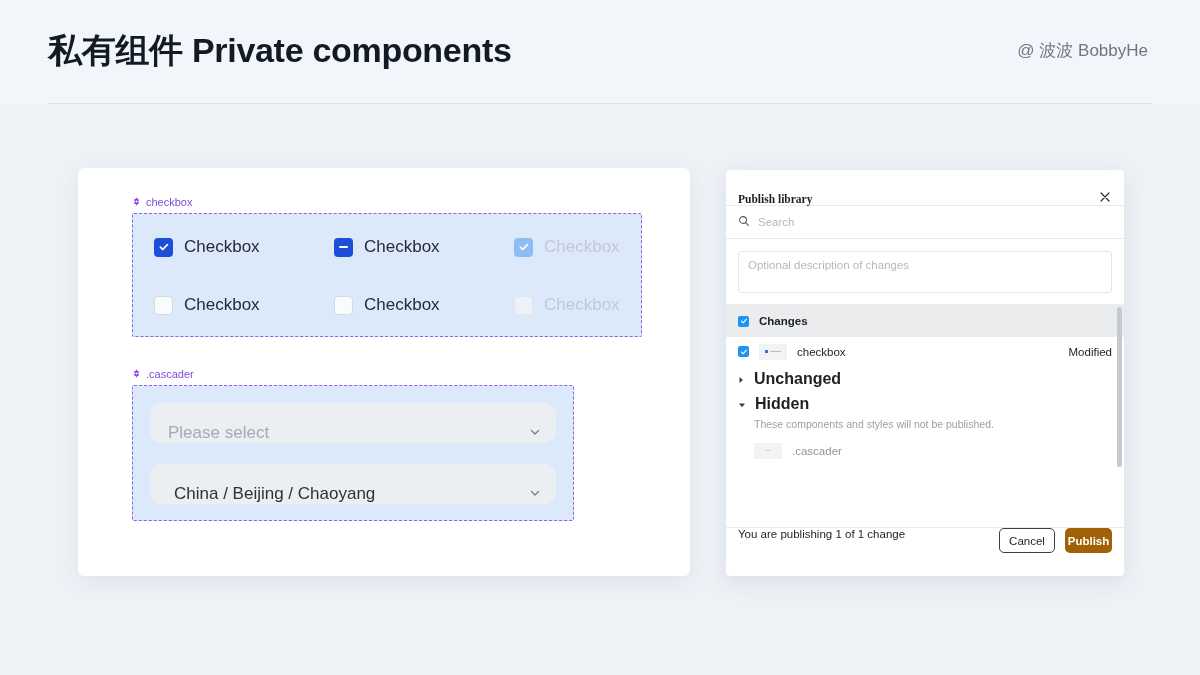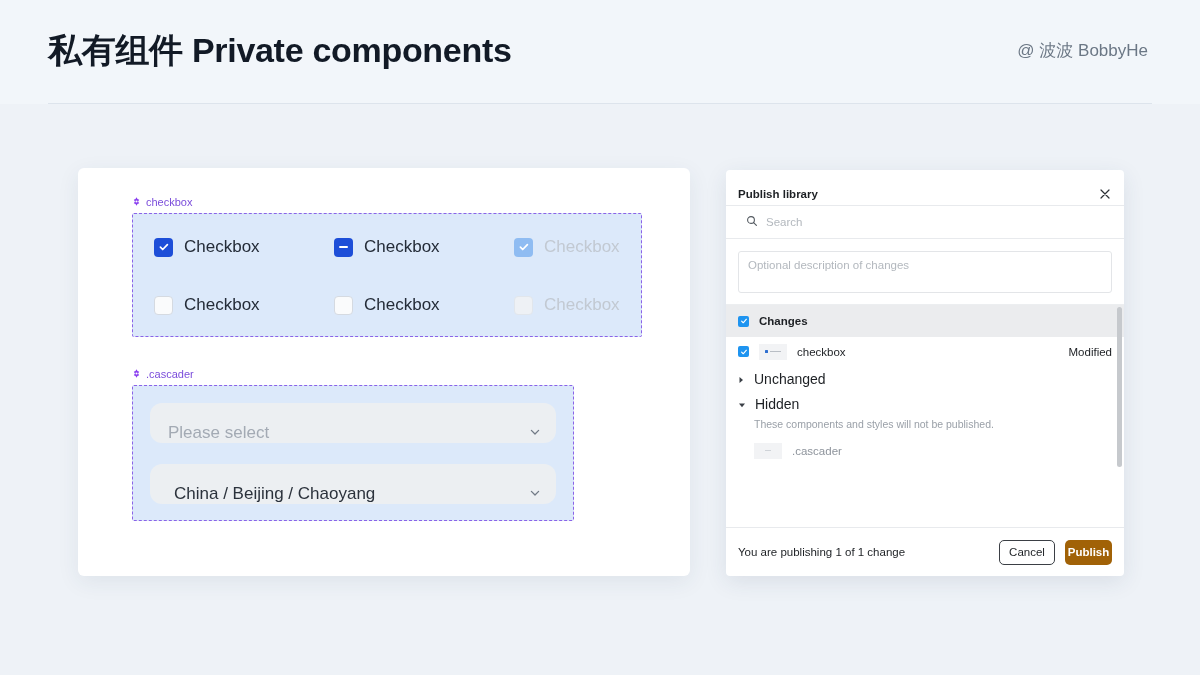--- a/index.html
+++ b/index.html
@@ -115,33 +115,34 @@
     box-shadow: 0 6px 22px rgba(40,60,90,0.10);
     overflow: hidden;
     display: flex;
     flex-direction: column;
   }
   .panel-header {
     height: 36px;
     flex: none;
     border-bottom: 1px solid #e8eaed;
     display: flex;
-    align-items: center;
+    align-items: flex-end;
     padding: 12px 11px 0 12px;
+    font-family: Liberation Serif, serif;
   }
   .panel-title { font-size: 11.5px; font-weight: bold; color: #1d2024; flex: 1; }
   .close-btn { width: 16px; height: 16px; cursor: pointer; }
 
   .search-row {
     height: 33px;
     flex: none;
     border-bottom: 1px solid #e8eaed;
     display: flex;
     align-items: center;
-    padding: 0 20px;
+    padding: 0 12px;
     gap: 8px;
   }
   .search-placeholder { font-size: 11.5px; color: #b3b8be; }
 
   .desc-wrap { flex: none; padding: 12px 12px 11px 12px; }
   .desc-box {
     height: 42px;
     border: 1px solid #e3e5e8;
     border-radius: 3px;
     display: flex;
@@ -199,21 +200,21 @@
   .change-name { font-size: 11.5px; color: #1d2024; flex: 1; }
   .change-status { font-size: 11.5px; color: #1d2024; }
 
   .collapse-row {
     height: 25px;
     display: flex;
     align-items: center;
     padding: 0 12px;
     gap: 9px;
   }
-  .collapse-row .lbl { font-size: 14px; font-weight: normal; color: #1d2024; }
+  .collapse-row .lbl { font-size: 16px; font-weight: bold; color: #1d2024; }
 
   .hidden-note {
     font-size: 10.5px;
     color: #9aa0a8;
     padding: 2px 12px 6px 28px;
   }
   .hidden-item {
     display: flex;
     align-items: center;
     gap: 10px;
@@ -233,22 +234,22 @@
     width: 5px; height: 160px;
     background: #c6c9cd;
     border-radius: 3px;
   }
 
   .panel-footer {
     height: 49px;
     flex: none;
     border-top: 1px solid #e8eaed;
     display: flex;
-    align-items: center;
-    padding: 12px 12px;
+    align-items: flex-start;
+    padding: 0 12px;
     gap: 10px;
   }
   .footer-text { font-size: 11.5px; color: #1d2024; flex: 1; }
   .btn {
     font-size: 11.5px;
     border-radius: 5px;
     height: 25px;
     display: flex;
     align-items: center;
     justify-content: center;

